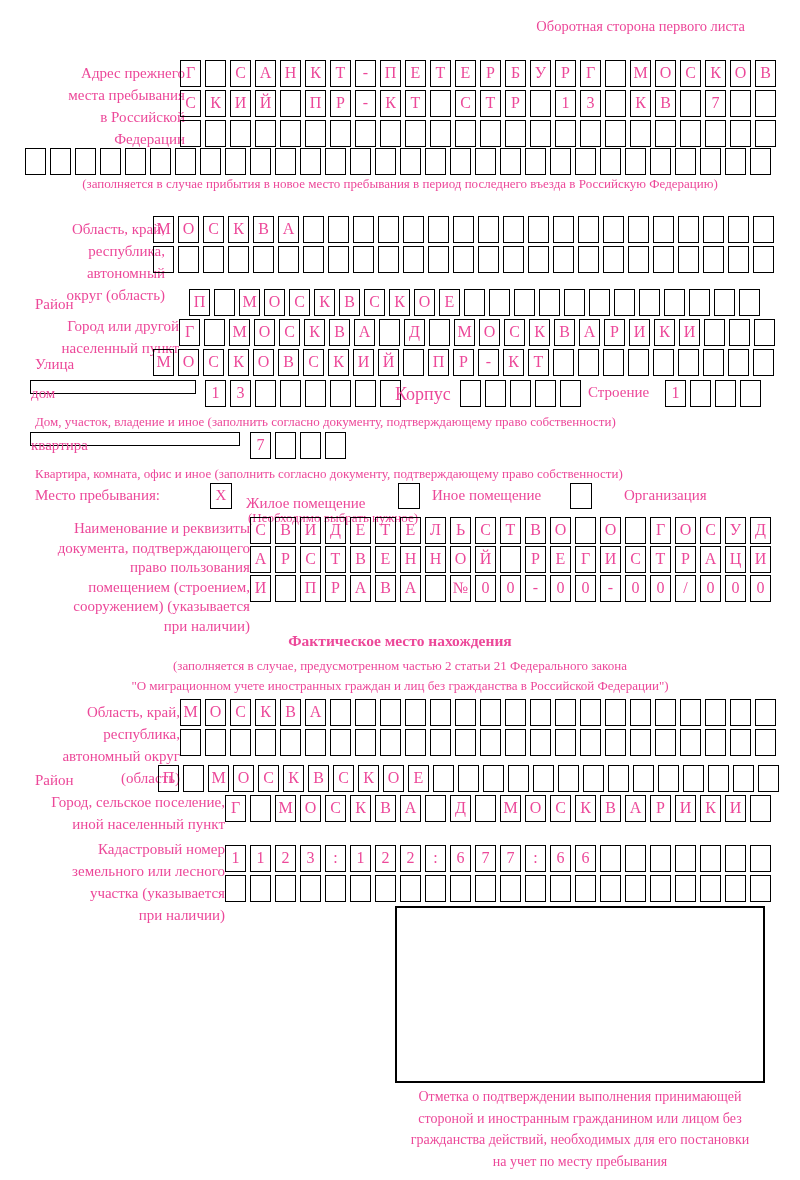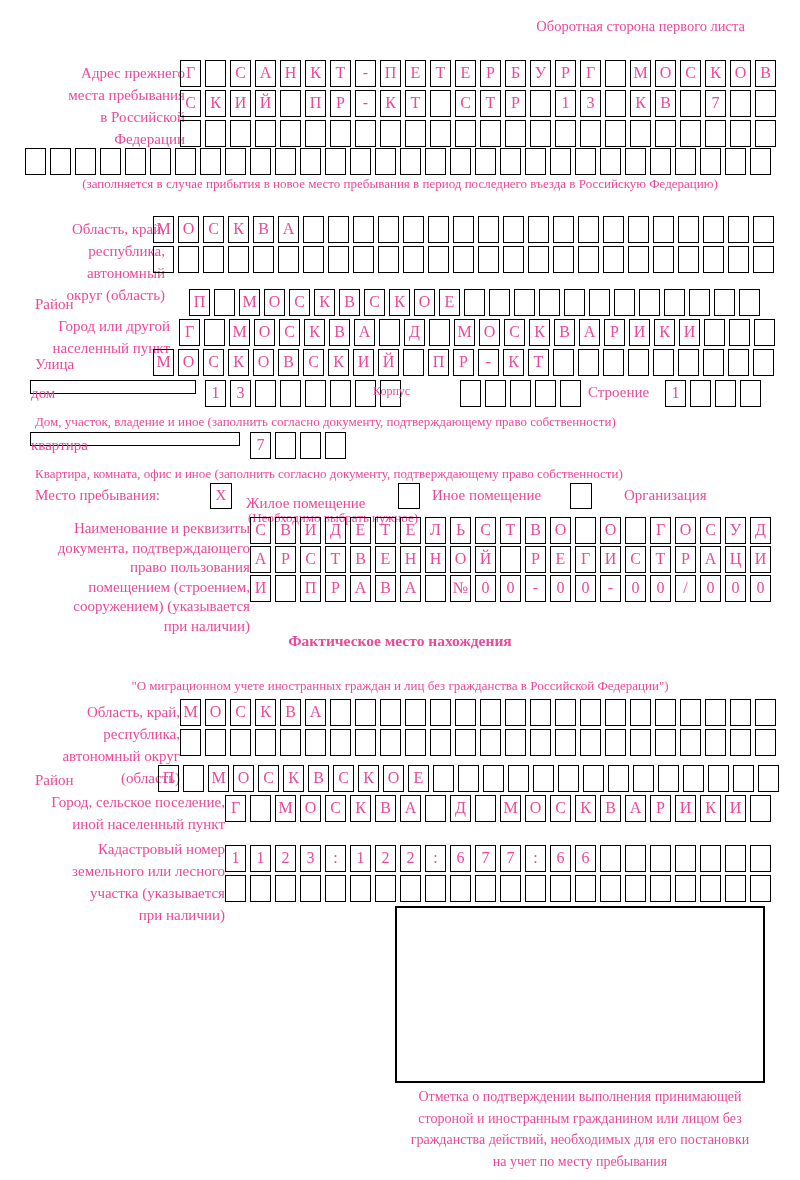--- a/index.html
+++ b/index.html
@@ -33,27 +33,27 @@
   .r-prev2{left:180px;top:90px;}
   .r-prev3{left:180px;top:120px;}
   .r-prev4{left:25px;top:148px;}
   .c-prev{left:0;top:174px;width:800px;}
   .t-sec2{top:194px;}
   .l-obl1{left:35px;top:218px;width:130px;}
   .r-obl1a{left:153px;top:216px;}
   .r-obl1b{left:153px;top:246px;}
   .l-raion1{left:35px;top:293px;}
   .r-raion1{left:189px;top:289px;}
-  .l-gorod1{left:25px;top:315px;width:145px;}
+  .l-gorod1{left:34px;top:315px;width:145px;}
   .r-gorod1{left:179px;top:319px;}
   .l-ulitsa{left:35px;top:353px;}
   .r-ulitsa{left:153px;top:349px;}
   .b-dom{left:30px;top:380px;width:166px;}
   .r-dom{left:205px;top:380px;}
-  .l-korpus{left:373px;top:384px;font-size:12px;}
+  .l-korpus{left:395px;top:384px;font-size:18px;}
   .r-korpus{left:460px;top:380px;}
   .l-stroenie{left:588px;top:384px;font-size:15px;}
   .r-stroenie{left:665px;top:380px;}
   .c-dom{left:35px;top:412px;}
   .b-kvartira{left:30px;top:432px;width:210px;}
   .r-kvartira{left:250px;top:432px;}
   .c-kvartira{left:35px;top:464px;}
   .l-mesto{left:35px;top:487px;font-size:15px;}
   .cb1{left:210px;top:483px;}
   .o1{left:246px;top:487px;font-size:15px;margin-top:8px;}
@@ -466,20 +466,21 @@
       <span class="cell">-</span>
       <span class="cell">0</span>
       <span class="cell">0</span>
       <span class="cell">/</span>
       <span class="cell">0</span>
       <span class="cell">0</span>
       <span class="cell">0</span>
     </div>
 
   <div class="abs ttl t-fact">Фактическое место нахождения</div>
+  <div class="abs cap center c-fact1">(заполняется в случае, предусмотренном частью 2 статьи 21 Федерального закона</div>
   <div class="abs cap center c-fact2">"О миграционном учете иностранных граждан и лиц без гражданства в Российской Федерации")</div>
 
   <div class="abs lbl l-obl2">Область, край,
 республика,
 автономный округ
 (область)</div>
   <div class="abs cells r-obl2a">
       <span class="cell">М</span>
       <span class="cell">О</span>
       <span class="cell">С</span>

